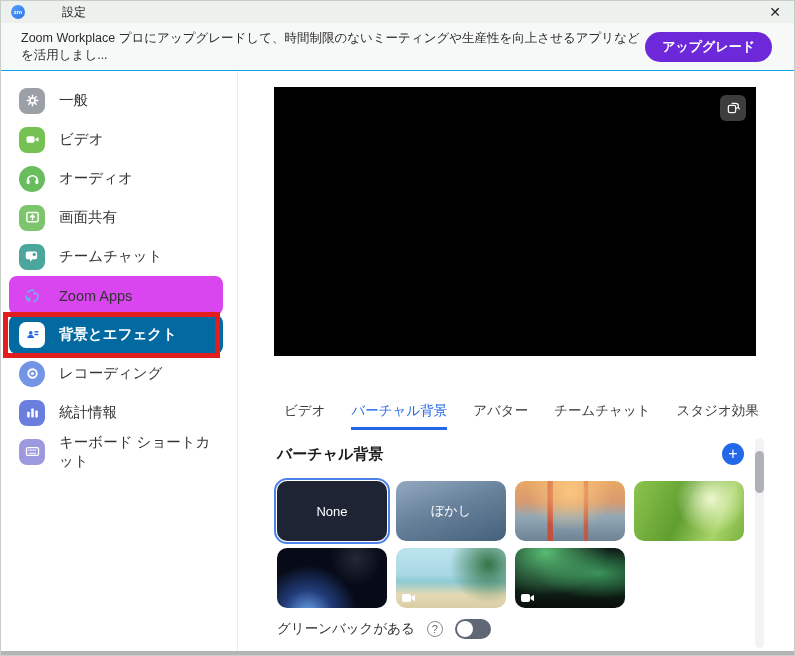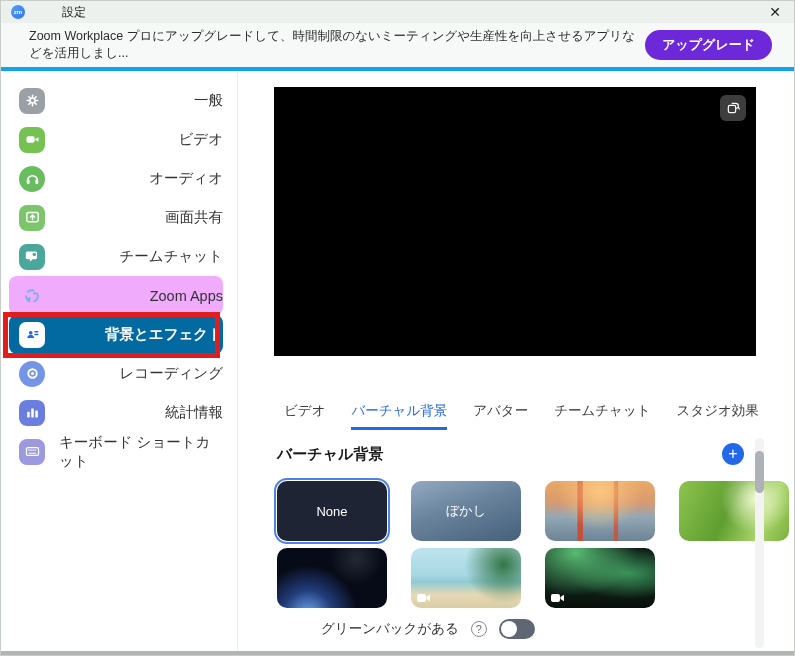--- a/index.html
+++ b/index.html
@@ -21,40 +21,40 @@
     display:flex; align-items:center; justify-content:center; flex:none;
   }
   .win-title { font-size:12px; color:#1b1b1b; margin-left:7px;padding-left:30px; }
   .close-btn {
     margin-left:auto; font-size:14px; color:#222; cursor:pointer;
     width:22px; text-align:center; line-height:22px;
   }
   
   .banner {
     position:absolute; left:0; top:22px; width:795px; height:48px;
-    background:#f7f9f8; border-bottom:4px solid #0ea5e9;
-    display:flex; align-items:center; padding:0 24px 0 28px;
+    background:#f7f9f8; border-bottom:1px solid #0ea5e9;
+    display:flex; align-items:center; padding:0 24px 0 20px;
   }
   .banner-text { font-size:12.5px; color:#2c2c2c; }
   .upgrade-btn {
     margin-left:auto; background:#6d28d9; color:#fff; font-weight:bold;
     font-size:13px; border:none; border-radius:16px; padding:6px 17px; cursor:pointer;
     flex:none;
   }
   
   .sidebar {
     position:absolute; left:0; top:70px; width:237px; height:580px;
     background:#fff; border-right:1px solid #ececec; padding-top:10px;
   }
   .side-item {
     height:39px; margin:0 14px 0 8px; padding-left:10px; border-radius:8px;
     display:flex; align-items:center; gap:14px; cursor:pointer;
-    font-size:14.5px; color:#333;justify-content:space-between;
-  }
-  .side-item.hovered { background:#f0abfc; }
+    font-size:14.5px; color:#333;
+  }
+  .side-item.hovered { background:#d946ef; }
   .side-item.selected { background:#0369a1; color:#fff; font-weight:bold; }
   .icon-sq {
     width:26px; height:26px; border-radius:8px; flex:none;
     display:flex; align-items:center; justify-content:center;
   }
   .icon-round { border-radius:50%; }
   .red-annotation {
     position:absolute; left:2px; top:241px; width:217px; height:46px;
     border:5px solid #e21d1d; pointer-events:none; z-index:5;
   }
@@ -72,21 +72,21 @@
   .tab { font-size:13.5px; color:#3c3c3c; padding-bottom:7px; cursor:pointer; }
   .tab.active { color:#2268e8; border-bottom:3px solid #2268e8; }
   .section-title { position:absolute; left:38px; top:374px; font-size:15px; font-weight:bold; color:#1b1b1b; }
   .add-btn {
     position:absolute; left:483px; top:372px; width:22px; height:22px; border-radius:50%;
     background:#2268e8; color:#fff; font-size:16px; line-height:20px; text-align:center;
     border:none; cursor:pointer;
   }
   .tile-grid {
     position:absolute; left:38px; top:410px;
-    display:grid; grid-template-columns:repeat(4,110px); gap:7px 24px;
+    display:grid; grid-template-columns:repeat(4,110px); gap:7px 9px;
   }
   .tile {
     width:110px; height:60px; border-radius:10px; position:relative; cursor:pointer;
     display:flex; align-items:center; justify-content:center;
     color:#fff; font-size:13px; overflow:hidden;
   }
   .tile.selected { outline:2px solid #4d82e8; outline-offset:1px; }
   .tile.none { background:#1e2434; }
   .tile.blur { background:linear-gradient(160deg,#93a9c0 0%,#68829c 45%,#45607a 100%); }
   .tile.bridge { background:
@@ -104,21 +104,21 @@
     radial-gradient(circle at 84% 28%, rgba(44,112,62,.95) 0%, rgba(44,112,62,.55) 16%, transparent 38%),
     linear-gradient(180deg,#bce4ee 0%,#a8d8e4 45%,#8ecbd4 56%,#e6d9b4 78%,#d9cda6 100%); }
   .tile.aurora { background:
     radial-gradient(ellipse at 28% 8%, rgba(96,206,126,.9) 0%, transparent 55%),
     radial-gradient(ellipse at 76% 42%, rgba(72,184,112,.75) 0%, transparent 52%),
     linear-gradient(180deg,#0c1a14 0%,#10241a 60%,#090f0a 100%); }
   .video-badge { position:absolute; left:6px; bottom:5px; line-height:0; }
   .greenback {
     position:absolute; left:38px; top:548px; display:flex; align-items:center; gap:12px;
   }
-  .gb-label { font-size:13.5px; color:#333;margin-left:44px; }
+  .gb-label { font-size:13.5px; color:#333; }
   .help-circle {
     width:16px; height:16px; border:1px solid #8a8a8a; border-radius:50%;
     color:#6a6a6a; font-size:11px; display:flex; align-items:center; justify-content:center;
     cursor:pointer;
   }
   .toggle {
     width:36px; height:20px; background:#5f6774; border-radius:10px; position:relative; cursor:pointer;
   }
   .toggle .knob {
     position:absolute; left:2px; top:2px; width:16px; height:16px;

